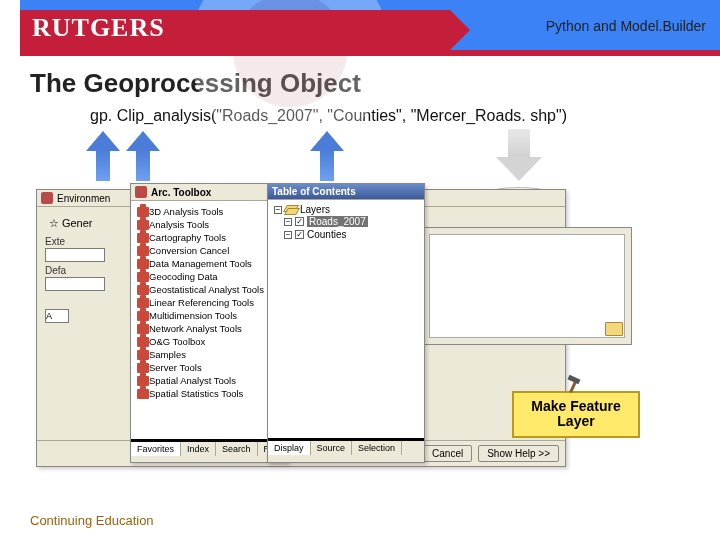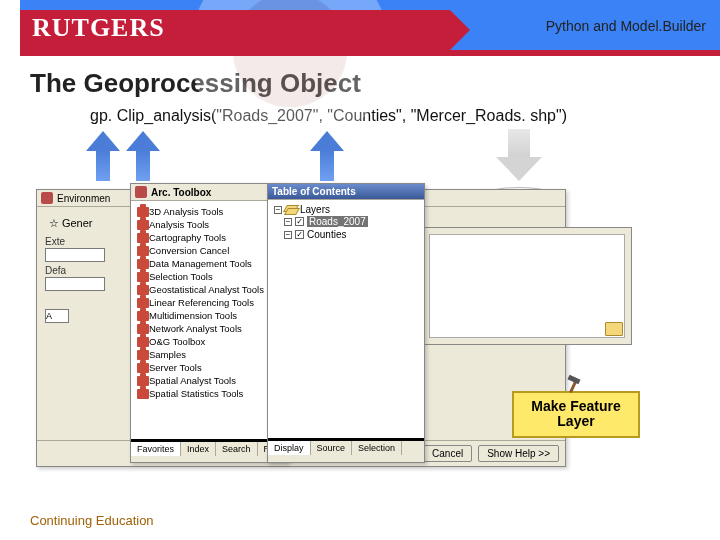--- a/index.html
+++ b/index.html
@@ -177,21 +177,21 @@
         <li>
             <span class="tbox-icon"></span>
             <span>Conversion Cancel</span>
           </li>
         <li>
             <span class="tbox-icon"></span>
             <span>Data Management Tools</span>
           </li>
         <li>
             <span class="tbox-icon"></span>
-            <span>Selection Tools</span>
+            <span>Geocoding Data</span>
           </li>
         <li>
             <span class="tbox-icon"></span>
             <span>Geostatistical Analyst Tools</span>
           </li>
         <li>
             <span class="tbox-icon"></span>
             <span>Linear Referencing Tools</span>
           </li>
         <li>

